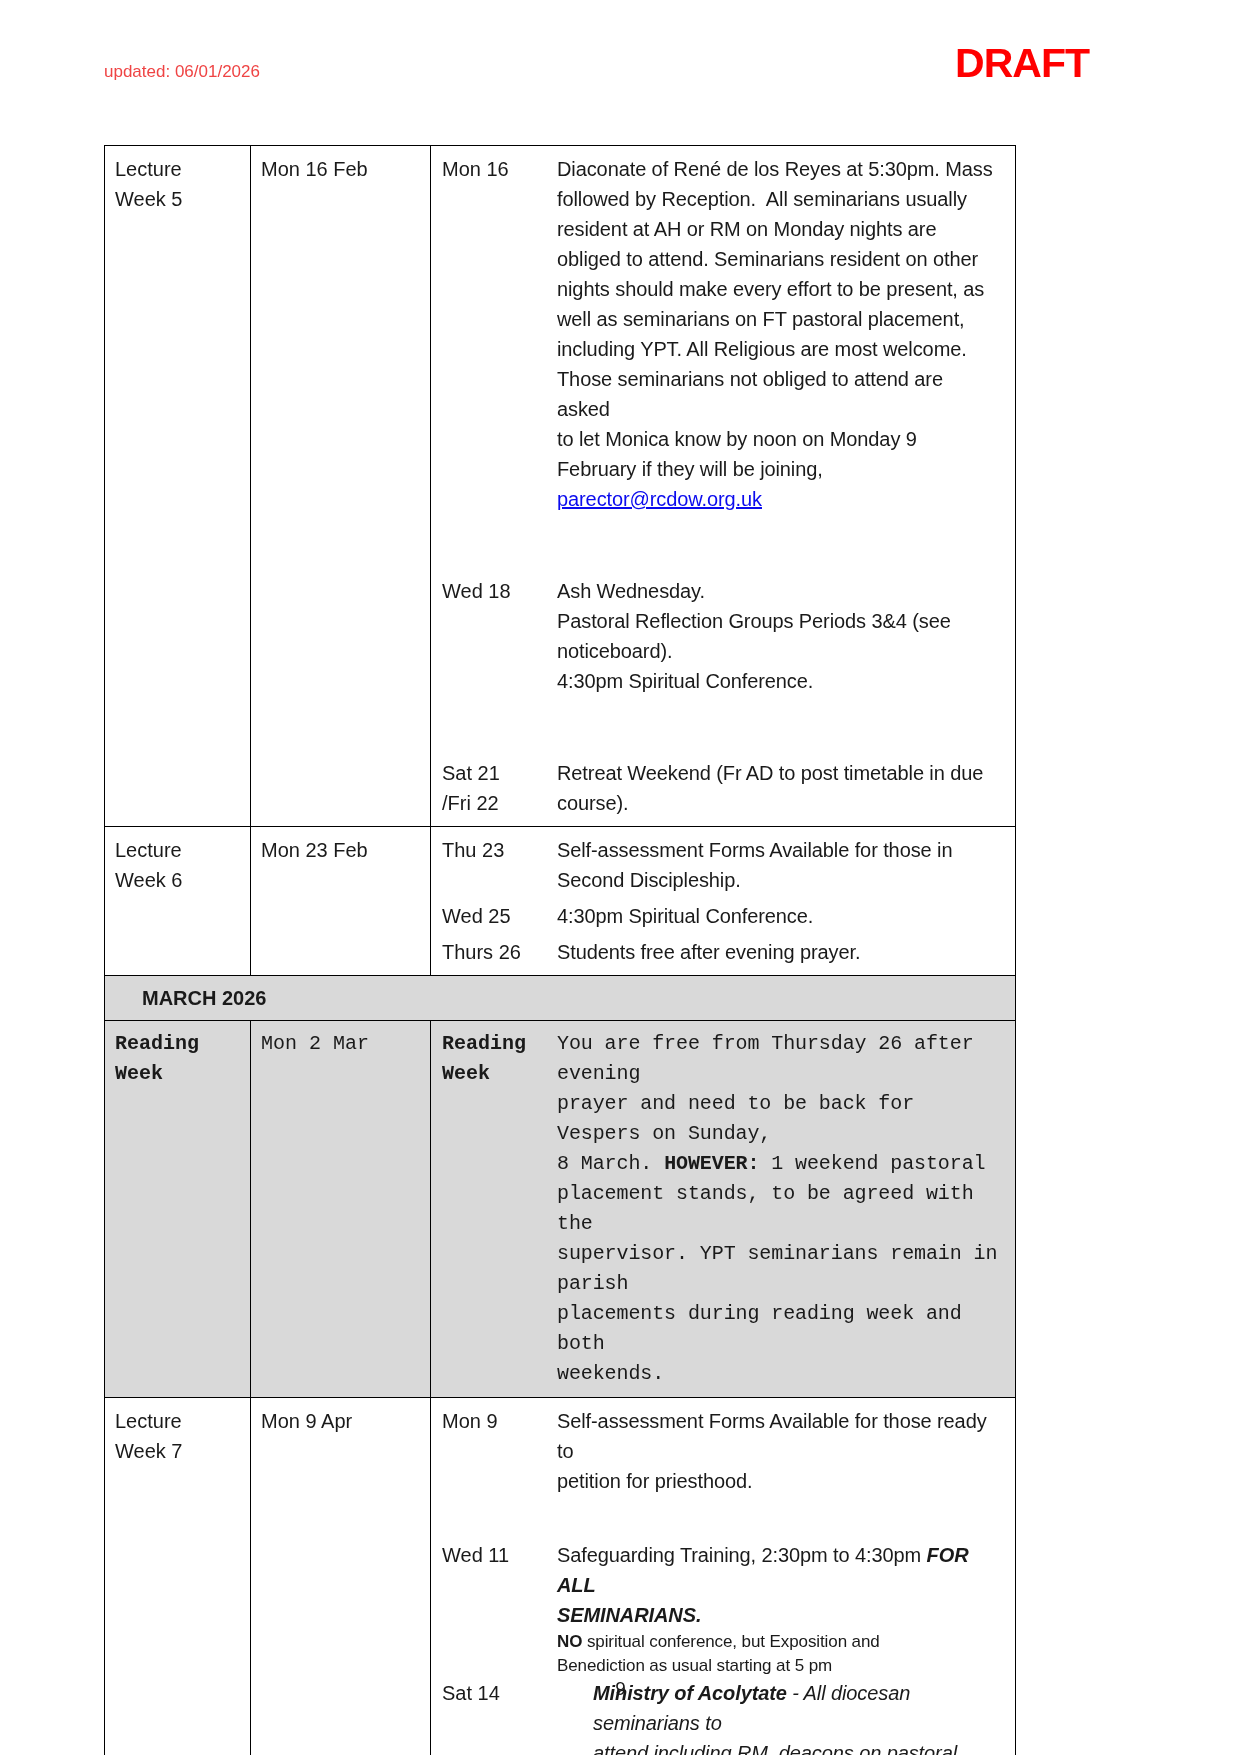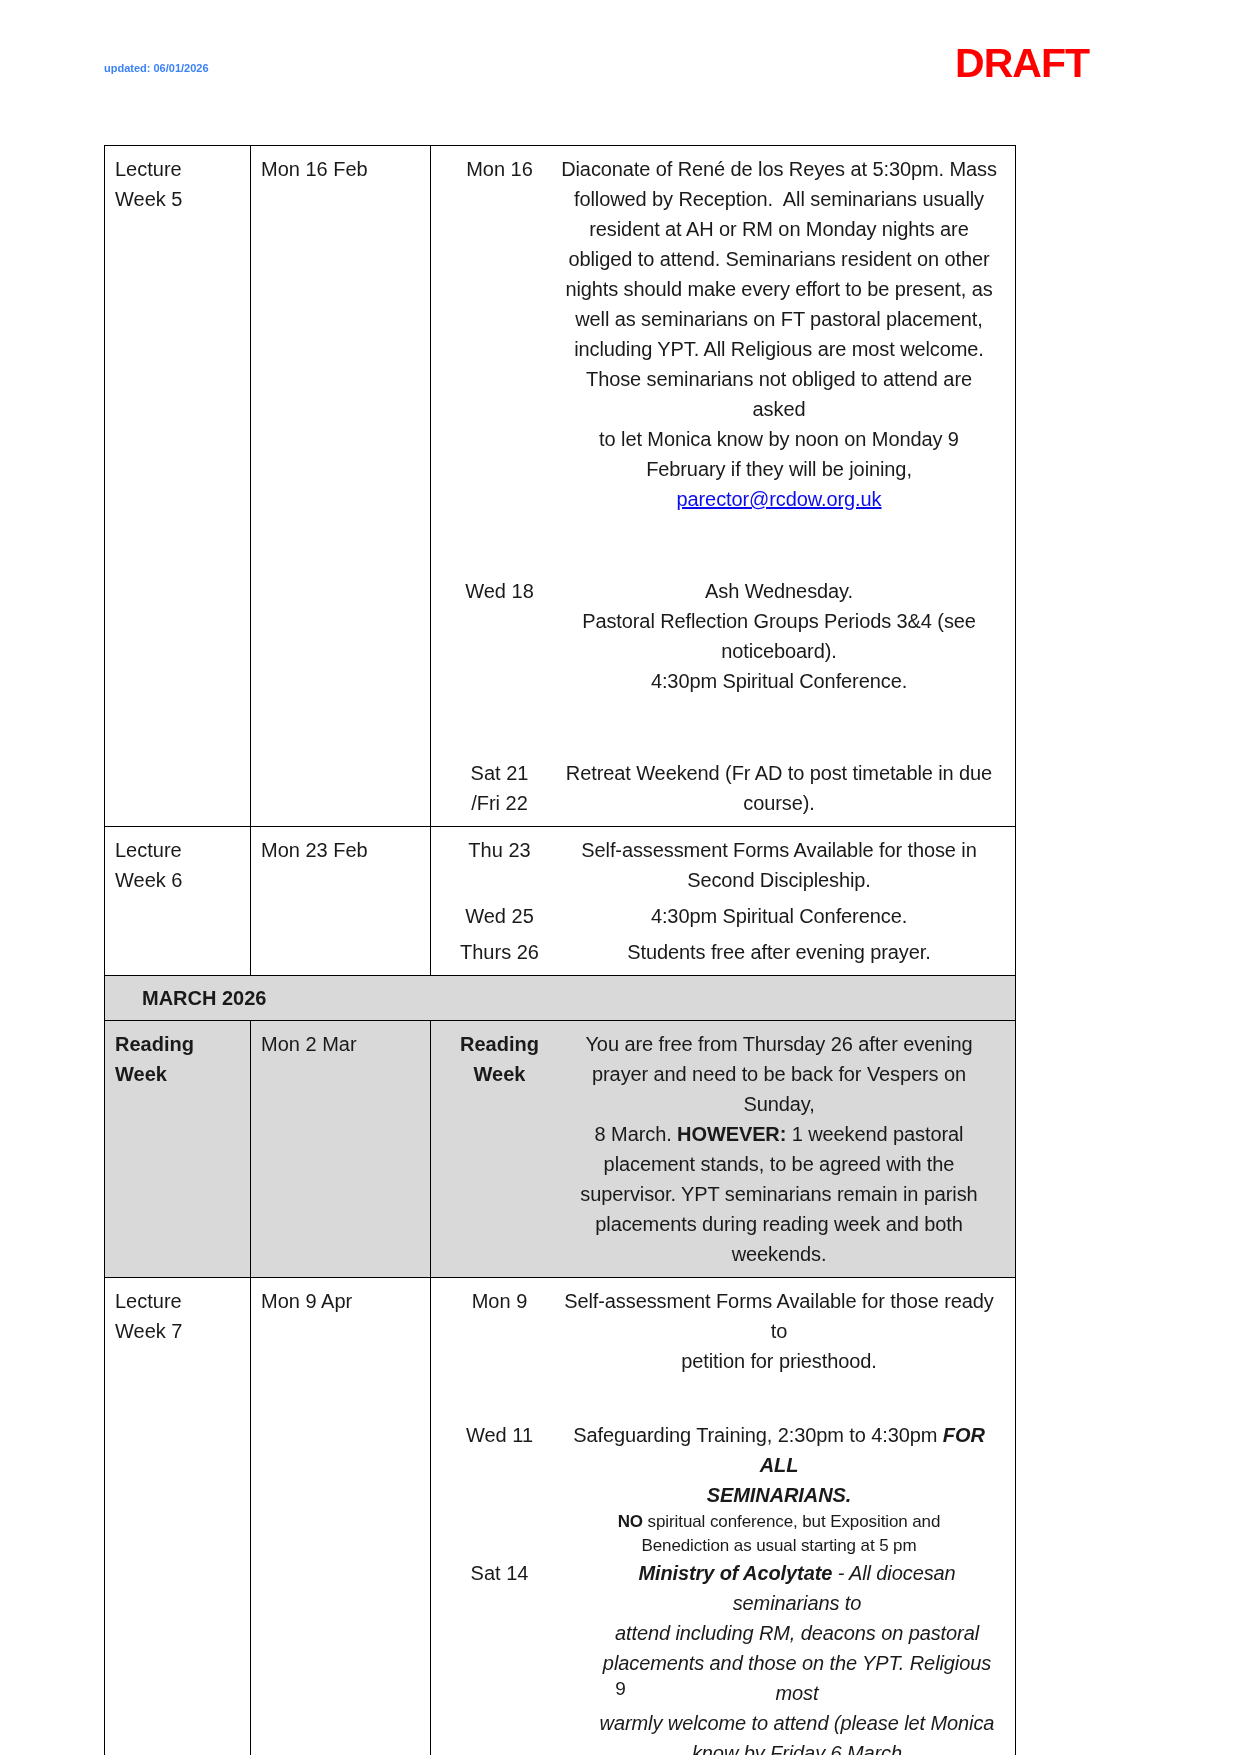--- a/index.html
+++ b/index.html
@@ -3,21 +3,21 @@
 <meta charset="utf-8">
 <style>
   html,body { margin:0; padding:0; }
   body {
     width:1241px; height:1755px; position:relative; background:#ffffff;
     font-family:"Liberation Sans","DejaVu Sans",sans-serif; color:#1a1a1a;
     overflow:hidden;
   }
   .updated {
     position:absolute; left:104px; top:62px;
-    font-size:11px; font-weight:700; color:#3b82f6;
+    font-size:17px; font-weight:400; color:#ef4444;
   }
   .draft {
     position:absolute; right:152px; top:40px;
     font-size:41px; font-weight:700; color:var(--draft-red,#ff0000);
     letter-spacing:-1px;
   }
   .schedule {
     position:absolute; left:104px; top:145px; width:912px;
     border:1px solid #000; border-bottom-width:2px;
     box-sizing:border-box;
@@ -25,31 +25,31 @@
   .trow {
     display:grid; grid-template-columns:146px 180px 1fr;
     border-bottom:1px solid #000; box-sizing:border-box;
   }
   .trow:last-child { border-bottom:none; }
   .cell {
     border-right:1px solid #000; box-sizing:border-box;
     padding:8px 10px 8px 10px; font-size:20px; line-height:30px;
   }
   .cell.content-cell { border-right:none; padding:8px 0 8px 0; }
-  .shaded > .cell { background:var(--shade,#d9d9d9); }
+  .shaded > .cell { background:var(--shade,#d9d9d9);font-family:Liberation Mono, monospace; }
   .section-row {
     background:var(--shade,#d9d9d9); border-bottom:1px solid #000;
     font-weight:700; font-size:20px; line-height:28px;
     padding:8px 10px; box-sizing:border-box; min-height:44px;
   }
   .wrow-0 { min-height:675px; }
   .wrow-1 { min-height:141px; }
   .wrow-3 { min-height:243px; }
   .wrow-4 { min-height:352px; }
-  .entry { display:grid; grid-template-columns:126px 1fr;text-align:center; }
+  .entry { display:grid; grid-template-columns:126px 1fr; }
   .wrow-0 .entry + .entry { margin-top:62px; }
   .wrow-1 .entry + .entry { margin-top:6px; }
   .wrow-4 .entry.entry-1 { margin-top:44px; }
   .wrow-4 .entry.entry-2 { margin-top:0;gap:36px; }
   .day { padding-left:11px; font-size:20px; line-height:30px; }
   .desc { padding-right:14px; }
   .para {
     margin:0; font-size:20px; line-height:30px;
     white-space:pre-wrap; letter-spacing:-0.1px;
   }

